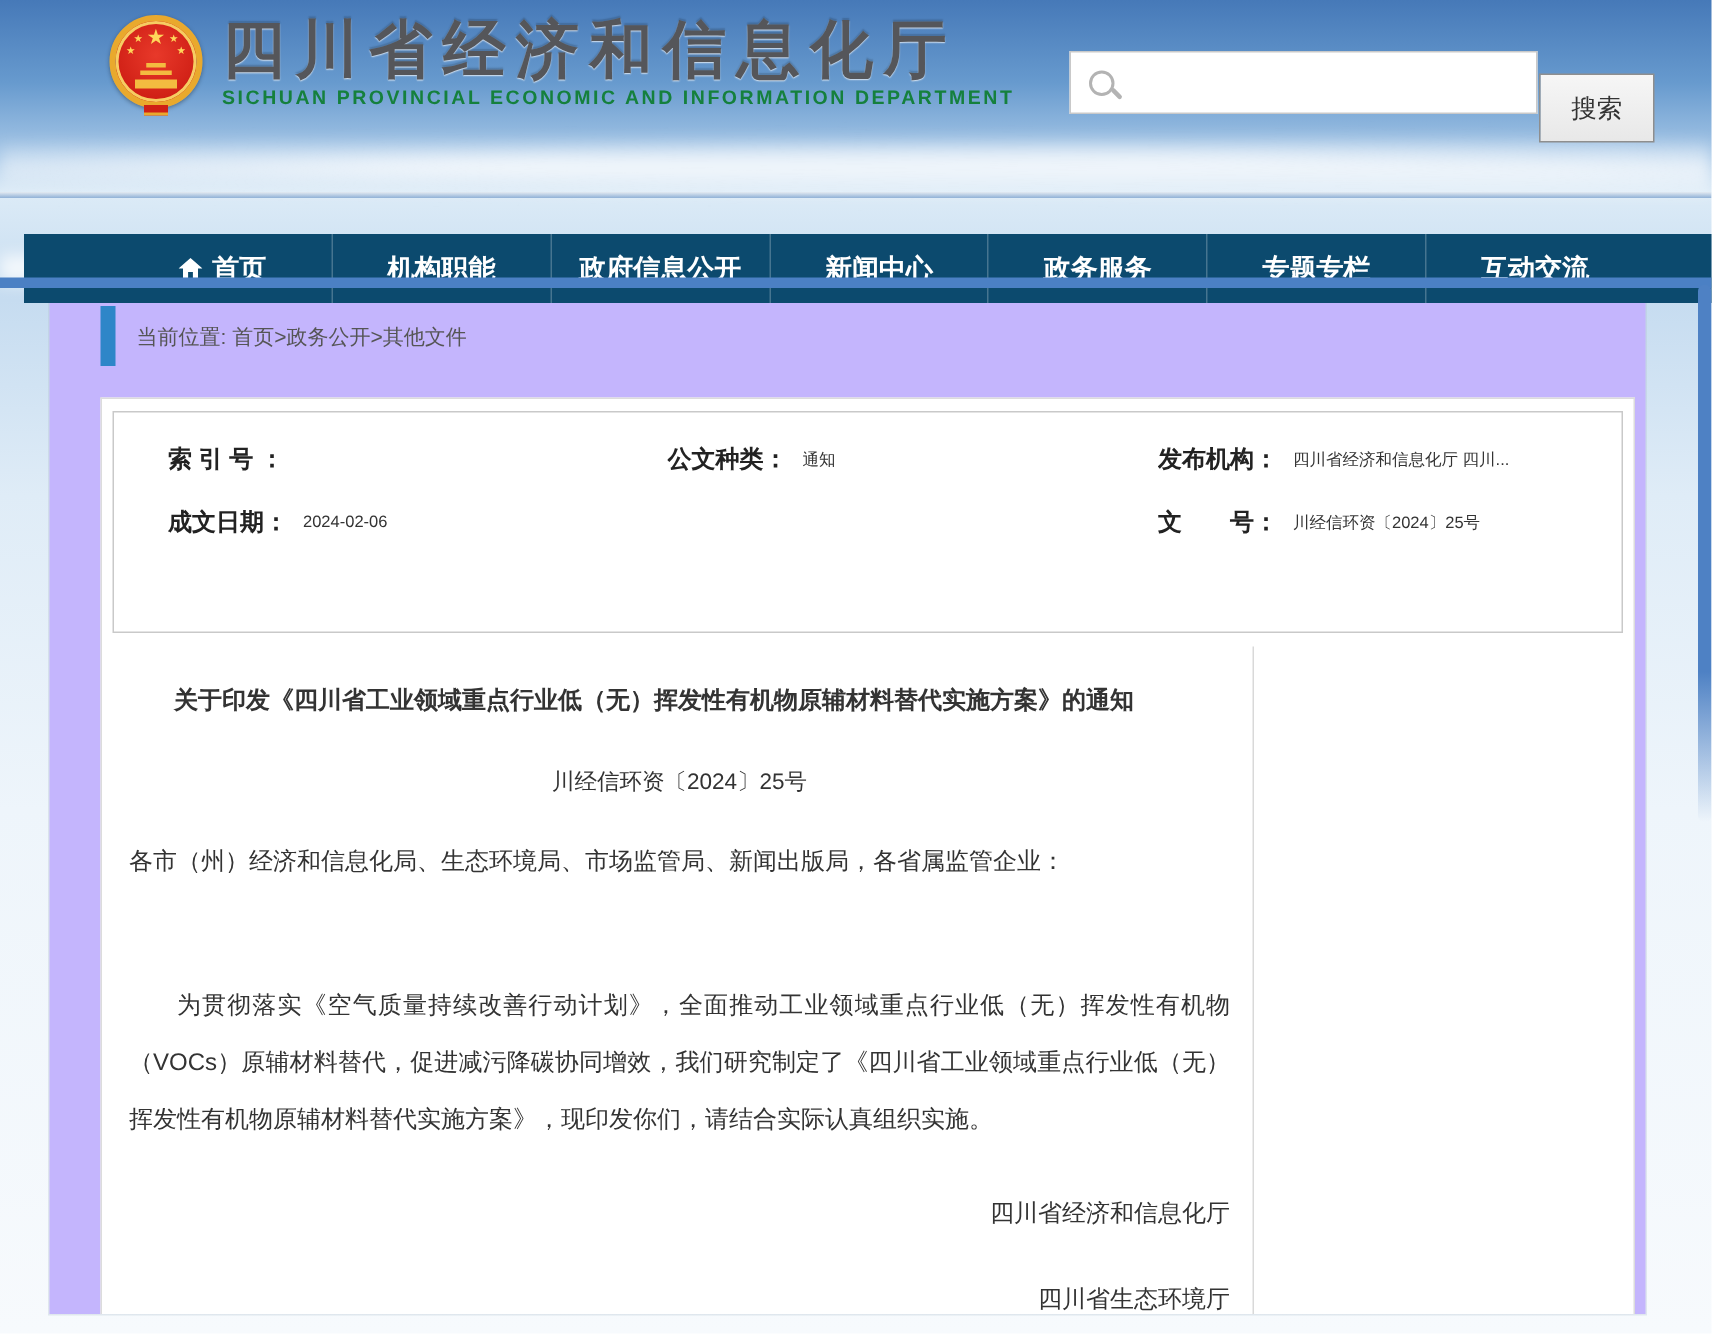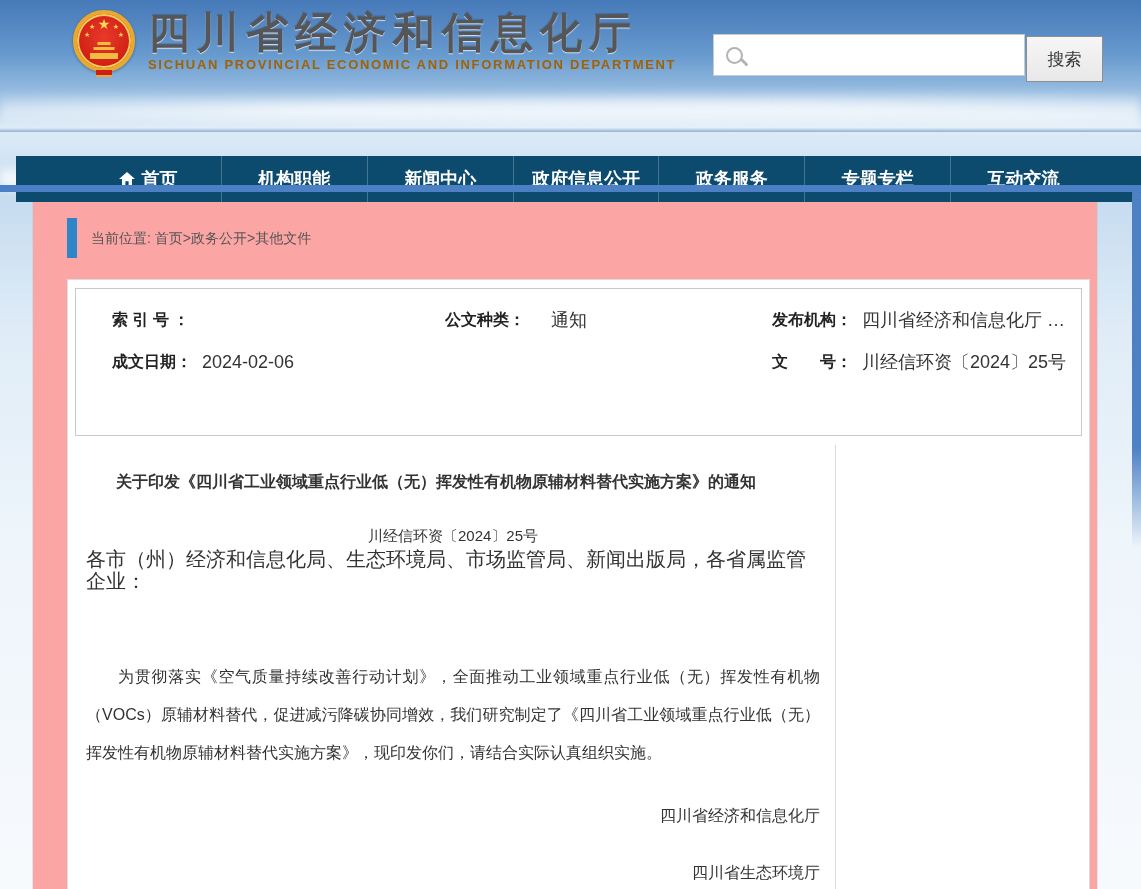--- a/index.html
+++ b/index.html
@@ -32,67 +32,67 @@
   .emblem .s3 { top:17px; left:7px;  } .emblem .s4 { top:17px; right:7px; }
   .emblem .gate-top  { position:absolute; bottom:23px; left:50%; transform:translateX(-50%); width:13px; height:3px; background:#f3bb40; }
   .emblem .gate-mid  { position:absolute; bottom:18px; left:50%; transform:translateX(-50%); width:21px; height:3px; background:#f3bb40; }
   .emblem .gate-base { position:absolute; bottom:9px;  left:50%; transform:translateX(-50%); width:28px; height:6px; background:#f3bb40; }
   .emblem .tassel { position:absolute; bottom:-9px; left:50%; transform:translateX(-50%); width:16px; height:7px;
     background:#cf1f15; border-bottom:2px solid #e9a92d; }
   .brand-text { position:absolute; left:75px; top:4px; }
   .site-title { font-size:42px; font-weight:bold; letter-spacing:7px; line-height:46px; color:#55565a;
     text-shadow:0 1px 1px rgba(255,255,255,.75), 0 -1px 1px rgba(0,0,0,.18); white-space:nowrap; }
   .site-subtitle { margin-top:1px; font-size:13px; font-weight:bold; letter-spacing:1.7px;
-    color:#a16207; white-space:nowrap; }
+    color:#15803d; white-space:nowrap; }
   .search-area { position:absolute; left:713px; top:32px; height:46px; }
   .search-box { position:absolute; left:0; top:2px; width:312px; height:42px; background:#fff;
     border:1px solid #c9c9c9; display:flex; align-items:center; }
   .mag { position:relative; width:17px; height:17px; border:2px solid #b3b3b3; border-radius:50%;
     margin:0 10px 0 12px; flex:none; }
   .mag::after { content:""; position:absolute; width:9px; height:2.5px; background:#b3b3b3;
     transform:rotate(45deg); right:-8px; bottom:-2px; border-radius:2px; }
   .search-box input { flex:1; height:100%; border:none; outline:none; font-size:16px;
     font-family:inherit; color:#333; background:transparent; }
-  .search-btn { position:absolute; left:313px; top:4px; width:77px; height:46px;
+  .search-btn { position:absolute; left:313px; top:17px; width:77px; height:46px;
     background:linear-gradient(#f6f6f6,#e8e8e8); border:1px solid #8e8e8e;
     font-size:17px; color:#333; font-family:inherit; cursor:pointer; }
   
   .nav-strip { position:absolute; top:128px; left:0; width:1141px; height:4px; z-index:3;
     background:linear-gradient(#e3eaf2,#90b1d7); }
   .nav { position:absolute; top:132px; left:16px; width:1141px; height:46px; background:#0c4a6e; z-index:3;margin-top:24px; }
   .nav ul { position:absolute; left:60px; width:1020px; height:46px; display:flex; list-style:none; }
   .nav li { flex:1; text-align:center; line-height:46px; font-size:18px; font-weight:bold;
     color:#fff; cursor:pointer; white-space:nowrap; }
   .nav li + li { border-left:1px solid rgba(255,255,255,.24); }
   .home-ico { display:inline-block; margin-right:6px; vertical-align:-1px; }
   .band { position:absolute; top:185px; left:0; width:1141px; height:7px; background:#4b80c4; z-index:3; }
   
-  .wrapper { position:absolute; left:33px; top:192px; width:1064px; height:698px;
-    background:#fca5a5; overflow:hidden; z-index:2; box-shadow:0 0 0 1px rgba(180,195,210,.35); }
+  .wrapper { position:absolute; left:33px; top:178px; width:1064px; height:698px;
+    background:#c4b5fd; overflow:hidden; z-index:2; box-shadow:0 0 0 1px rgba(180,195,210,.35); }
   .crumb-bar { position:absolute; left:34px; top:26px; width:10px; height:40px; background:#2e86c8; }
   .crumb-text { position:absolute; left:58px; top:36px; font-size:14px; color:#555; line-height:20px; }
   .crumb-text .path { cursor:pointer; }
   
   .docbox { position:absolute; left:34px; top:87px; width:1023px; height:620px;
     border:1px solid #dcdcdc; border-bottom:none; background:#fff; }
   .meta { position:absolute; left:7px; top:8px; width:1007px; height:148px; border:1px solid #c9c9c9;
     display:grid; grid-template-columns:333px 327px 1fr; grid-template-rows:42px 42px 42px;
     padding:10px 6px 0 36px; align-items:center; }
   .meta-cell { display:flex; align-items:center; overflow:hidden; }
-  .c1 { grid-column:1; } .c2 { grid-column:2;gap:16px; } .c3 { grid-column:3; }
+  .c1 { grid-column:1; } .c2 { grid-column:2; } .c3 { grid-column:3; }
   .r1 { grid-row:1; } .r2 { grid-row:2; } .r3 { grid-row:3; }
   .meta-label { font-weight:bold; font-size:16px; color:#222; white-space:pre; flex:none; }
-  .meta-value { font-size:18px; color:#333; margin-left:10px; white-space:nowrap;
+  .meta-value { font-size:11px; color:#333; margin-left:10px; white-space:nowrap;
     overflow:hidden; text-overflow:ellipsis; }
   .divider { position:absolute; left:767px; top:165px; bottom:0; width:1px; background:#d9d9d9; }
   .article { position:absolute; left:0; top:165px; width:767px; padding:0 15px 0 18px; }
   .article-title { font-size:16px; font-weight:bold; text-align:left; line-height:26px;
     margin:24px 30px 0 30px; color:#333; }
   .doc-number { text-align:center; font-size:15px; line-height:21px; margin-top:30px; }
-  .salutation { font-size:20px; line-height:22px; margin-top:2px; }
+  .salutation { font-size:16px; line-height:22px; margin-top:32px; }
   .body-para { font-size:16px; line-height:38px; margin-top:66px; text-align:justify; text-indent:2em; }
   .sig { text-align:right; font-size:16px; line-height:20px; }
   .sig1 { margin-top:34px; } .sig2 { margin-top:37px; }
   
   .scroll-thumb { position:absolute; left:1132px; top:190px; width:9px; height:358px; z-index:9;
     border-radius:4px; cursor:grab;
     background:linear-gradient(180deg,#4e81c4 0%, #4e81c4 72%, rgba(78,129,196,0) 100%); }
 </style>
 </head>
 <body>
@@ -129,22 +129,22 @@
 
 <div class="nav-strip"></div>
 <nav class="nav">
   <ul>
     <li>
       <svg class="home-ico" width="16" height="14" viewBox="0 0 16 14">
         <path d="M8 0 L16 7 H13 V14 H9.6 V9.3 H6.4 V14 H3 V7 H0 Z" fill="#ffffff"></path>
       </svg><span>首页</span>
     </li>
     <li><span>机构职能</span></li>
+    <li><span>政府信息公开</span></li>
     <li><span>新闻中心</span></li>
-    <li><span>政府信息公开</span></li>
     <li><span>政务服务</span></li>
     <li><span>专题专栏</span></li>
     <li><span>互动交流</span></li>
   </ul>
 </nav>
 <div class="band"></div>
 
 <main class="wrapper">
   <span class="crumb-bar"></span>
   <div class="crumb-text">

